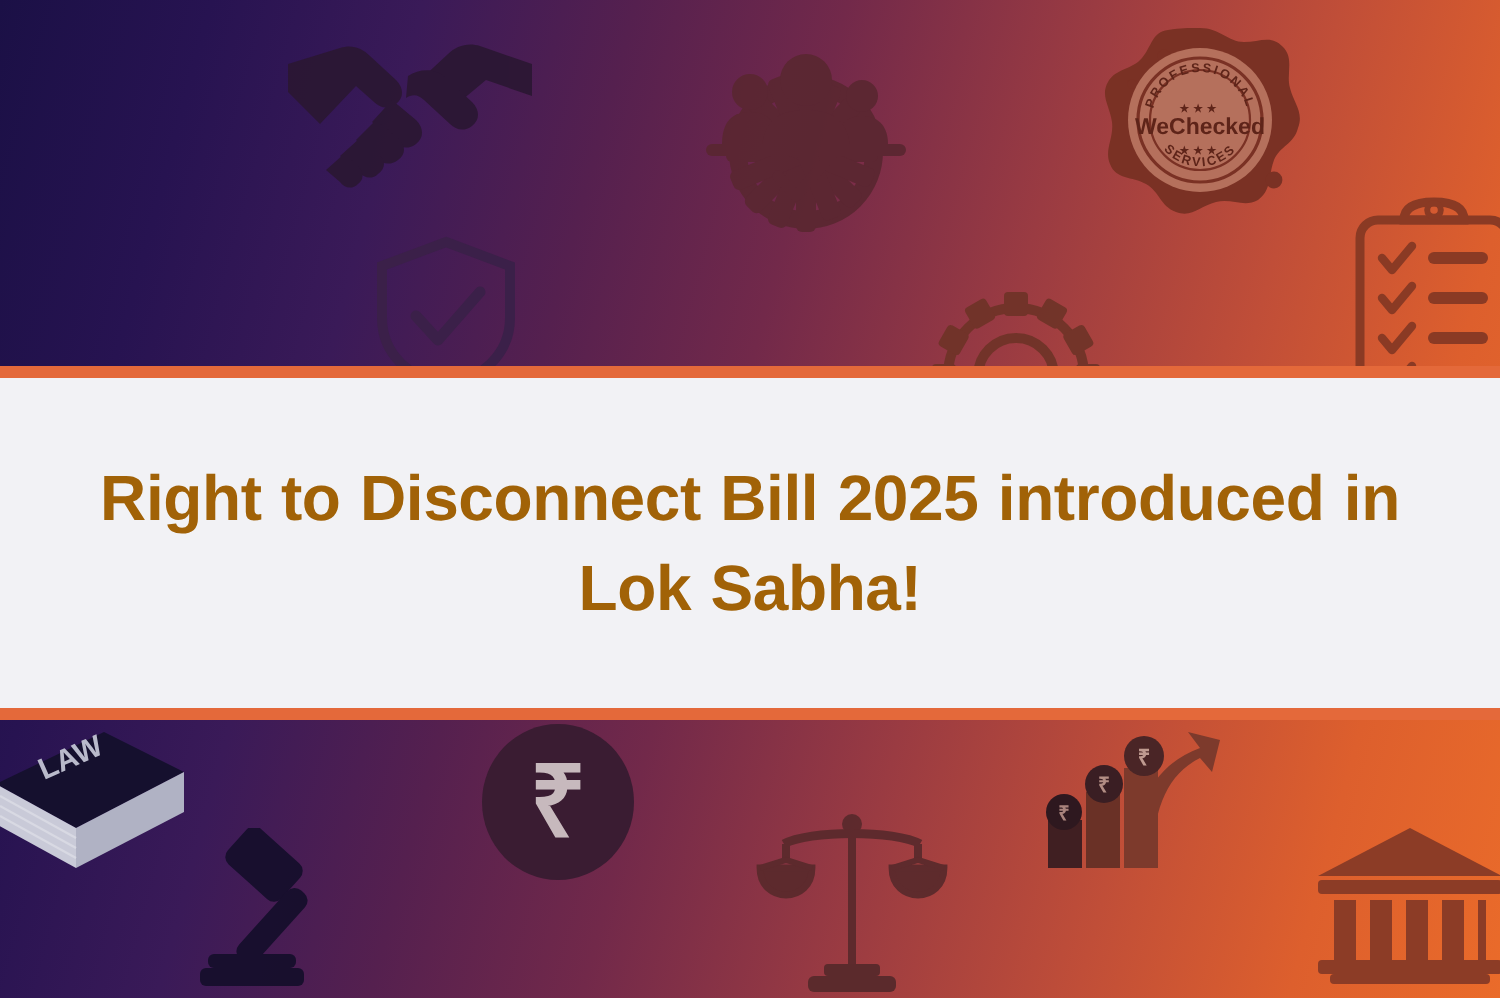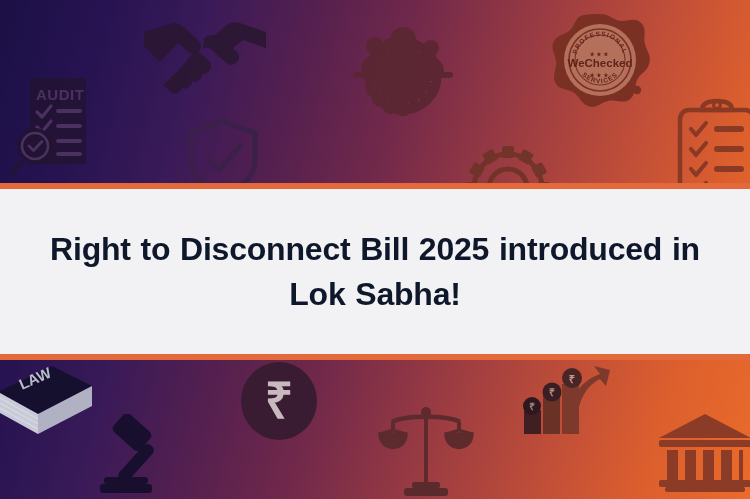--- a/index.html
+++ b/index.html
@@ -56,21 +56,21 @@
     z-index: 5;
   }
   .headline-inner {
     width: 700px;
     padding: 0 14px;
     box-sizing: border-box;
   }
   .headline-text {
     margin: 0;
     text-align: center;
-    color: #0f172a;
+    color: #a16207;
     font-family: "Liberation Sans", sans-serif;
     font-weight: bold;
     font-size: 32px;
     line-height: 1.38;
     letter-spacing: -0.2px;
     word-spacing: 1px;
   }
 
   
   .seal-text {
@@ -78,36 +78,20 @@
     font-weight: bold;
   }
 </style>
 </head>
 <body>
 
 <div class="banner-card">
 
   <div class="icon-layer">
 
-    <div class="deco" style="left:12px; top:76px;">
-      <svg width="92" height="108" viewBox="0 0 92 108">
-        <rect x="18" y="2" width="56" height="86" rx="3" fill="#231334" opacity="0.92"></rect>
-        <text x="24" y="24" class="seal-text" font-size="15" fill="#4a3160" letter-spacing="0.5">AUDIT</text>
-        <path d="M25 36 l5 5 l9 -11" stroke="#4a3160" stroke-width="3.2" fill="none" stroke-linecap="round" stroke-linejoin="round"></path>
-        <rect x="44" y="33" width="26" height="4" rx="2" fill="#4a3160"></rect>
-        <path d="M25 51 l5 5 l9 -11" stroke="#4a3160" stroke-width="3.2" fill="none" stroke-linecap="round" stroke-linejoin="round"></path>
-        <rect x="44" y="48" width="26" height="4" rx="2" fill="#4a3160"></rect>
-        <rect x="44" y="63" width="26" height="4" rx="2" fill="#4a3160"></rect>
-        <rect x="44" y="76" width="26" height="4" rx="2" fill="#4a3160"></rect>
-        <circle cx="23" cy="70" r="18" fill="#231334" opacity="0.95"></circle>
-        <circle cx="23" cy="70" r="13" fill="none" stroke="#4a3160" stroke-width="2.6"></circle>
-        <path d="M17 70 l4.5 4.5 l8.5 -9" stroke="#4a3160" stroke-width="2.8" fill="none" stroke-linecap="round" stroke-linejoin="round"></path>
-        <line x1="9" y1="86" x2="1" y2="96" stroke="#231334" stroke-width="5" stroke-linecap="round"></line>
-      </svg>
-    </div>
 
     <div class="deco" style="left:140px; top:14px;">
       <svg width="130" height="84" viewBox="0 0 130 84">
         <g fill="#2b1733" opacity="0.93">
           <path d="M4 18 L30 10 C36 8 41 10 45 14 L58 26 C62 30 62 35 58 38
                    C54 41 50 40 47 37 L38 29 L20 48 L4 32 Z"></path>
           <path d="M126 18 L100 9 C94 7 88 9 84 13 L70 26 L78 34
                    C82 38 87 39 91 36 L103 26 L126 34 Z"></path>
           <path d="M56 36 L68 46 C72 50 72 55 68 58 C64 61 60 60 57 57 L46 47 Z"></path>
           <path d="M48 46 L59 55 C63 59 63 63 59 66 C55 69 51 68 48 65 L38 56 Z"></path>

